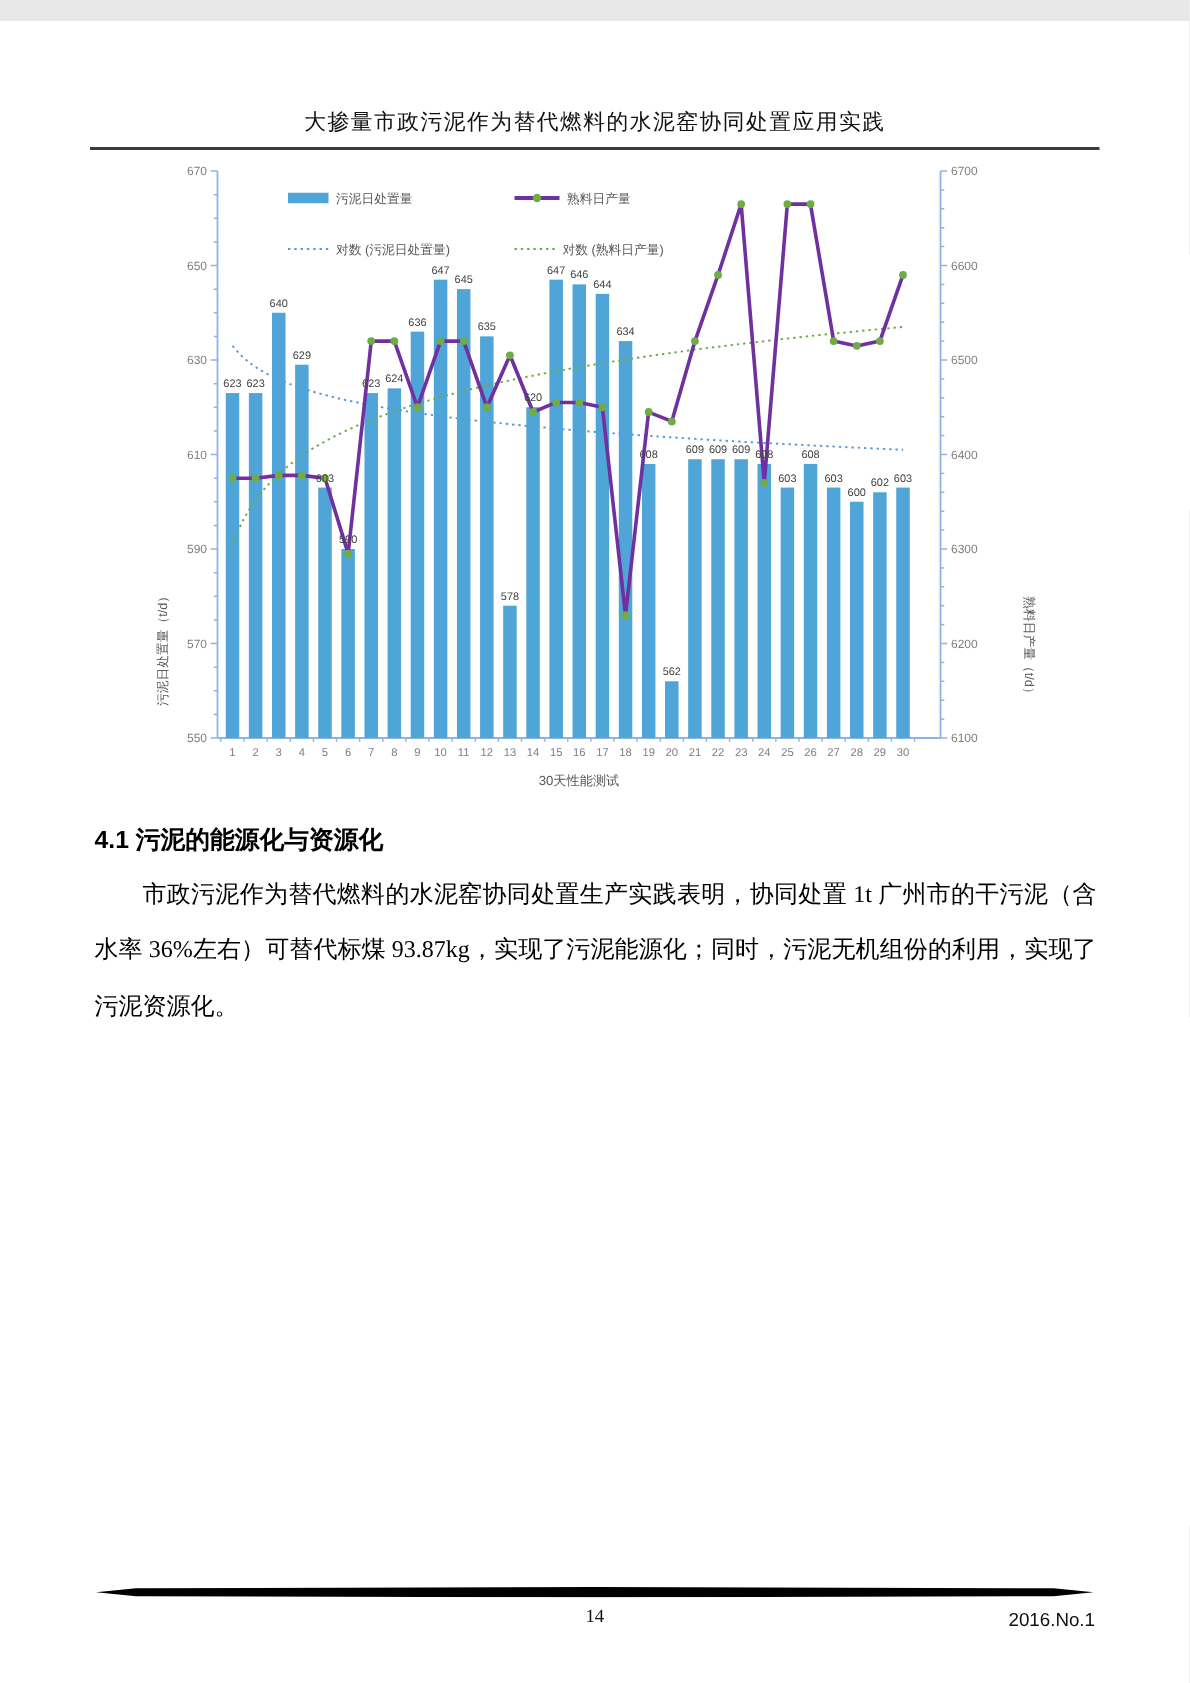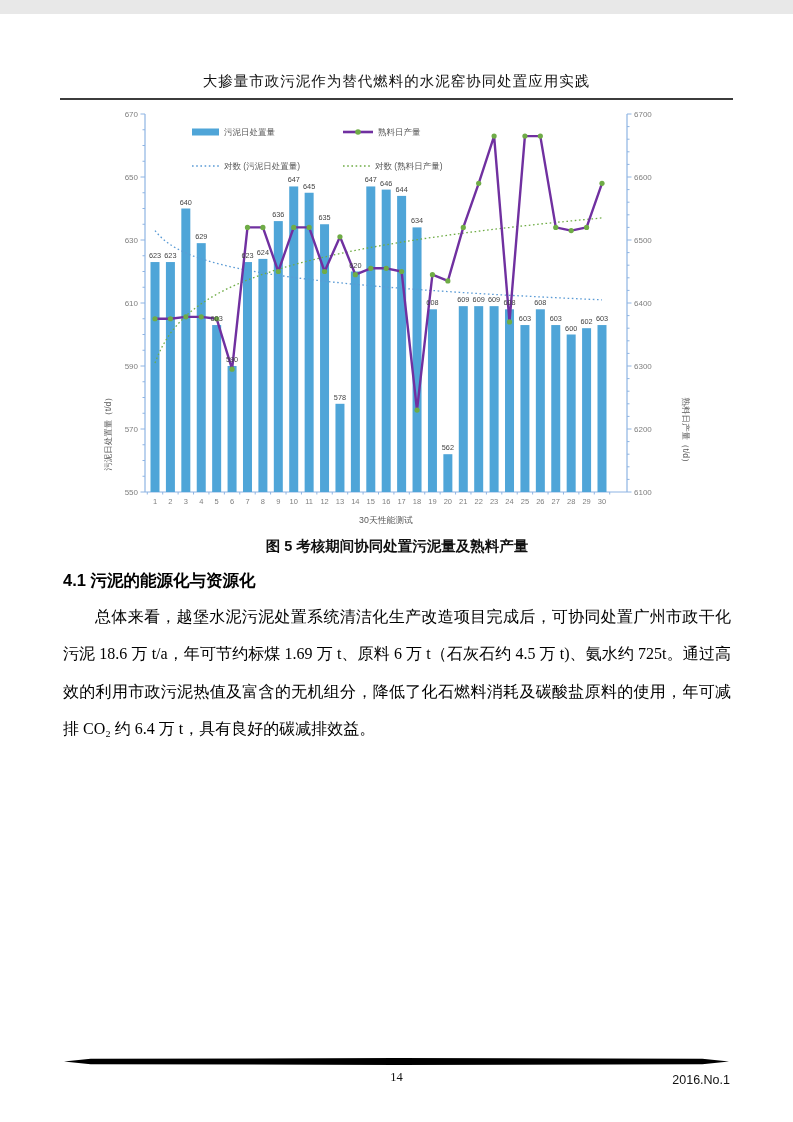--- a/index.html
+++ b/index.html
@@ -341,22 +341,21 @@
           <text x="281" y="33" font-size="8.5" fill="#595959" text-anchor="start" font-family="&quot;Liberation Sans&quot;, sans-serif">熟料日产量</text>
           <line x1="95" y1="64" x2="123" y2="64" stroke="#5b9bd5" stroke-width="1.4" stroke-dasharray="1.6 2.6"></line>
           <text x="127" y="67" font-size="8.5" fill="#595959" text-anchor="start" font-family="&quot;Liberation Sans&quot;, sans-serif">对数 (污泥日处置量)</text>
           <line x1="246" y1="64" x2="274" y2="64" stroke="#6fac46" stroke-width="1.4" stroke-dasharray="1.6 2.6"></line>
           <text x="278" y="67" font-size="8.5" fill="#595959" text-anchor="start" font-family="&quot;Liberation Sans&quot;, sans-serif">对数 (熟料日产量)</text>
         </g>
       </svg>
   </div>
 
   <div class="content">
-    <p class="fig-caption">图 5 考核期间协同处置污泥量及熟料产量</p>
     <h3 class="h-sub">4.1 污泥的能源化与资源化</h3>
-    <p class="body-par">总体来看，越堡水泥污泥处置系统清洁化生产改造项目完成后，可协同处置广州市政干化污泥 18.6 万 t/a，年可节约标煤 1.69 万 t、原料 6 万 t（石灰石约 4.5 万 t)、氨水约 725t。通过高效的利用市政污泥热值及富含的无机组分，降低了化石燃料消耗及碳酸盐原料的使用，年可减排 CO₂ 约 6.4 万 t，具有良好的碳减排效益。</p>
+    <p class="body-par">市政污泥作为替代燃料的水泥窑协同处置生产实践表明，协同处置 1t 广州市的干污泥（含水率 36%左右）可替代标煤 93.87kg，实现了污泥能源化；同时，污泥无机组份的利用，实现了污泥资源化。</p>
   </div>
 
   <div class="footer-rule"></div>
   <div class="page-number">14</div>
   <div class="issue-label">2016.No.1</div>
 
 </div>
 
 </body></html>

